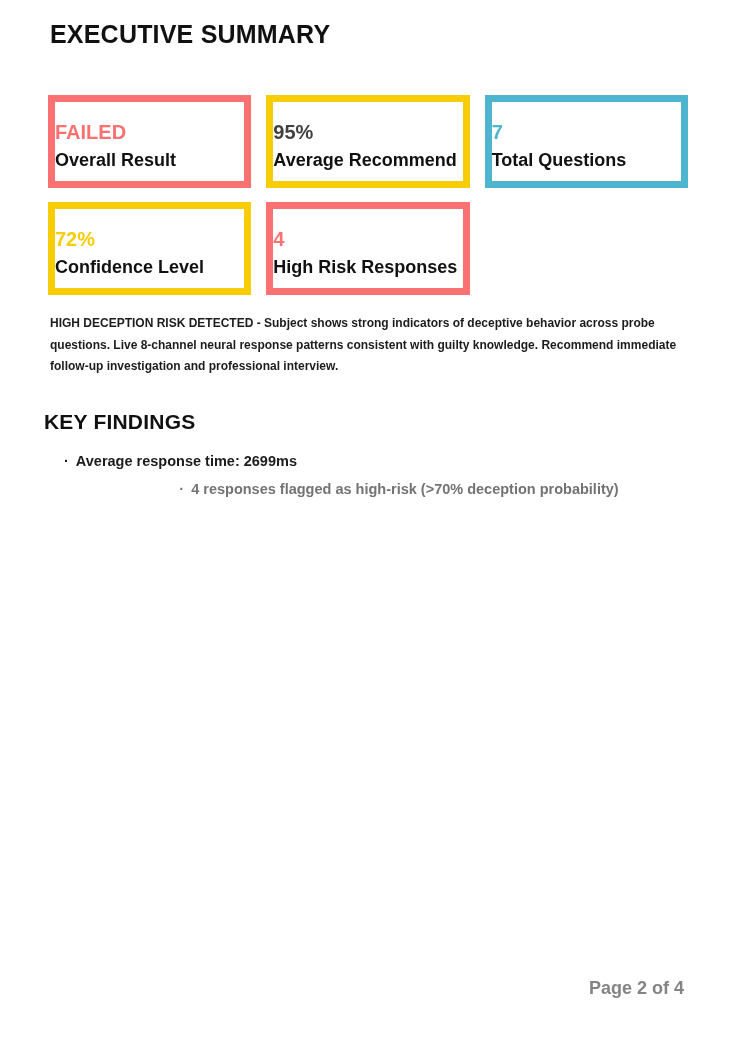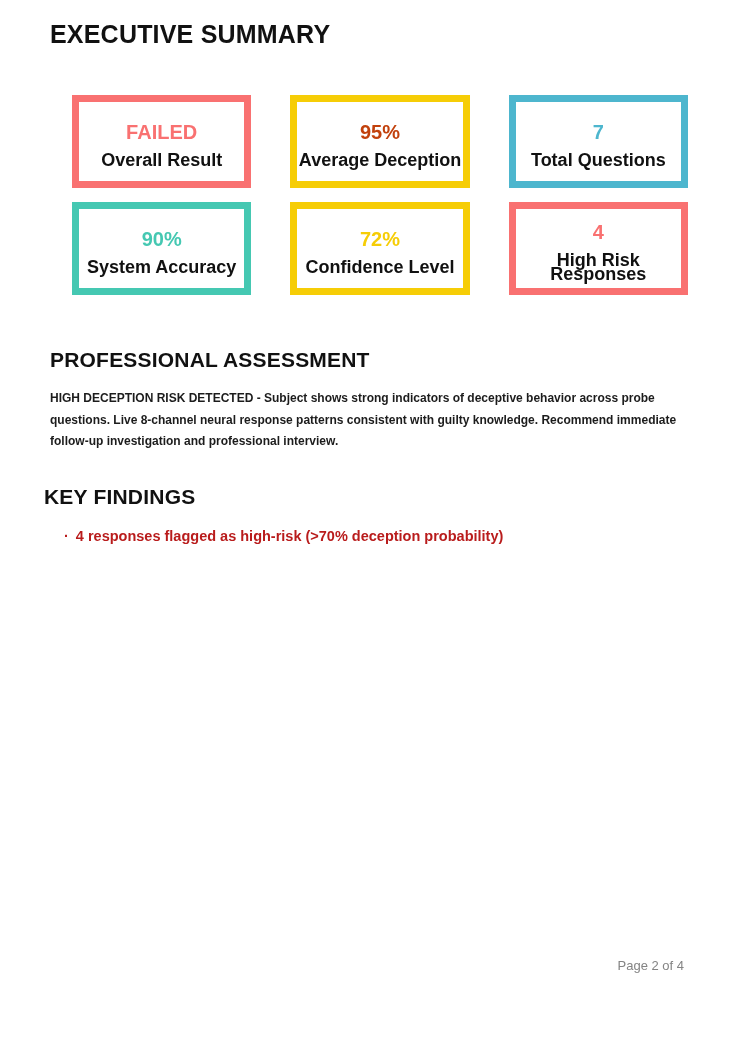--- a/index.html
+++ b/index.html
@@ -28,25 +28,24 @@
     grid-template-columns: repeat(3, 1fr);
     column-gap: 15px;
     row-gap: 14px;
   }
   .card {
     height: 93px;
     border: 7px solid #84cc16;
     background: #fff;
     display: flex;
     flex-direction: column;
-    align-items: center;
+    align-items: flex-start;
     justify-content: center;
     padding-top: 6px;
     text-align: center;
-    margin-left: 24px;
   }
   .card-value {
     font-size: 20px;
     line-height: 20px;
     font-weight: 700;
     margin-bottom: 11px;
   }
   .card-label {
     font-size: 18px;
     line-height: 14px;
@@ -79,75 +78,73 @@
     margin-bottom: 11.5px;
     white-space: nowrap;
   }
   ul.findings .dot {
     display: inline-block;
     margin-right: 7px;
     font-weight: 700;
   }
   .page-footer {
     position: absolute;
-    top: 958px;
+    top: 980px;
     right: 50px;
-    font-size: 13px;
+    font-size: 18px;
     line-height: 16px;
-    font-weight: 400;
+    font-weight: 700;
   }
 </style>
 </head>
 <body>
 
 <div class="page">
 
   <h1 class="doc-title" style="color: rgb(17, 17, 17);">EXECUTIVE SUMMARY</h1>
 
   <section class="cards">
 
     <div class="card" style="border-color: rgb(249, 113, 113);">
       <div class="card-value" style="color: rgb(249, 113, 113);">FAILED</div>
       <div class="card-label">Overall Result</div>
     </div>
 
     <div class="card" style="border-color: rgb(246, 205, 6);">
-      <div class="card-value" style="color: #c2410c;">95%</div>
-      <div class="card-label">Average Deception</div>
+      <div class="card-value" style="color: #404040;">95%</div>
+      <div class="card-label">Average Recommend</div>
     </div>
 
     <div class="card" style="border-color: rgb(77, 182, 206);">
       <div class="card-value" style="color: rgb(77, 182, 206);">7</div>
       <div class="card-label">Total Questions</div>
     </div>
 
-    <div class="card" style="border-color: rgb(69, 200, 178);">
-      <div class="card-value" style="color: rgb(69, 200, 178);">90%</div>
-      <div class="card-label">System Accuracy</div>
-    </div>
 
     <div class="card" style="border-color: rgb(246, 205, 6);">
       <div class="card-value" style="color: rgb(246, 205, 6);">72%</div>
       <div class="card-label">Confidence Level</div>
     </div>
 
     <div class="card" style="border-color: rgb(249, 113, 113);">
       <div class="card-value" style="color: rgb(249, 113, 113);">4</div>
       <div class="card-label">High Risk Responses</div>
     </div>
 
   </section>
 
-  <h2 class="section-heading" style="color: rgb(17, 17, 17);">PROFESSIONAL ASSESSMENT</h2>
 
   <p class="assessment-body" style="color: rgb(28, 28, 28);">HIGH DECEPTION RISK DETECTED - Subject shows strong indicators of deceptive behavior across probe questions. Live 8-channel neural response patterns consistent with guilty knowledge. Recommend immediate follow-up investigation and professional interview.</p>
 
   <h2 class="section-heading kf" style="color: rgb(17, 17, 17);">KEY FINDINGS</h2>
 
   <ul class="findings">
-    <li style="color: #b91c1c;">
+    <li style="color: rgb(28, 28, 28);">
+      <span class="dot">·</span><span>Average response time: 2699ms</span>
+    </li>
+    <li style="color: #737373; text-align: center;">
       <span class="dot">·</span><span>4 responses flagged as high-risk (&gt;70% deception probability)</span>
     </li>
   </ul>
 
   <div class="page-footer" style="color: rgb(132, 132, 132);">Page 2 of 4</div>
 
 </div>
 
 </body></html>

